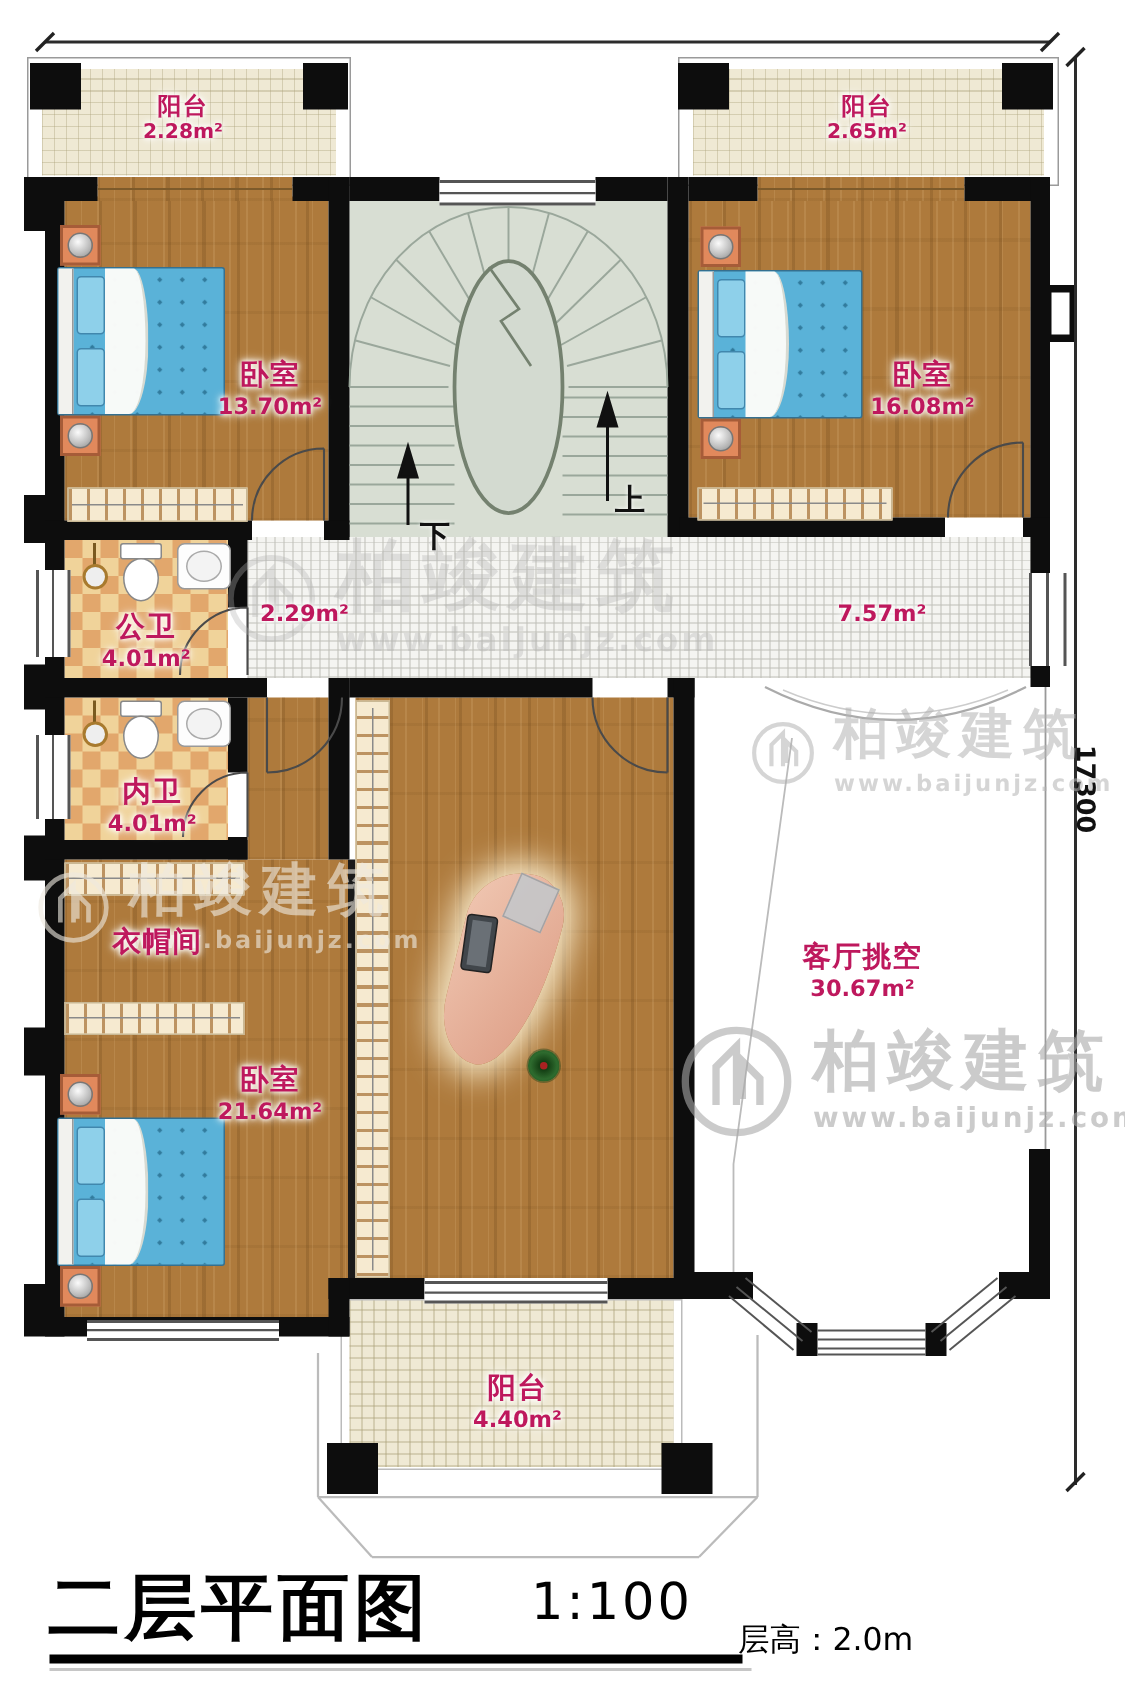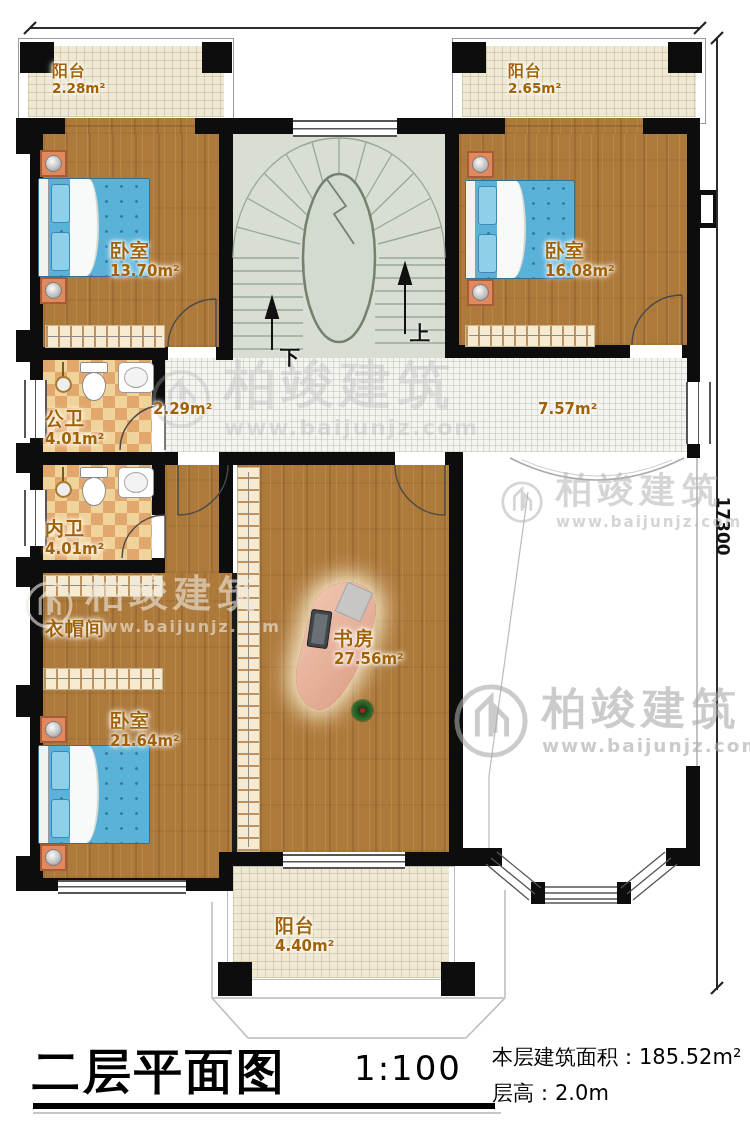--- a/index.html
+++ b/index.html
@@ -41,21 +41,21 @@
     border-right:2px solid #dcdcd2;border-radius:0 70% 90% 0/0 100% 100% 0;opacity:.97;}
   .ns{position:absolute;width:27px;height:27px;background:#e1895c;border:2px solid #a65c38;box-sizing:border-box;}
   .ns:after{content:'';position:absolute;inset:3px;border-radius:50%;border:1px solid #777;
     background:radial-gradient(circle at 40% 35%,#fbfbfb,#bcbcbc 60%,#8f8f8f);}
   .tank{position:absolute;background:#fff;border:1px solid #888;border-radius:2px;}
   .bowl{position:absolute;background:#fff;border:1px solid #888;border-radius:50%/46% 46% 54% 54%;}
   .sink{position:absolute;background:#fdfdfd;border:1px solid #999;border-radius:5px;}
   .sink:after{content:'';position:absolute;inset:4px 5px;border:1px solid #aaa;border-radius:50%;background:#f3f3f3;}
   .shower-head{position:absolute;width:13px;height:13px;border-radius:50%;background:#eee;border:2px solid #a87a2e;}
   .shower-cord{position:absolute;width:2px;background:#7a5a20;}
-  .room-label{position:absolute;font-weight:bold;color:#a16207;
+  .room-label{position:absolute;text-align:center;font-weight:bold;color:#be185d;
     text-shadow:0 0 3px #fff,0 0 5px #fff,0 0 7px #fff;}
   .room-label .nm{display:block;font-size:19px;letter-spacing:1px;line-height:1.15;}
   .room-label .ar{display:block;font-size:15px;margin-top:1px;line-height:1.1;}
   .room-label.sm .nm{font-size:16px;}
   .room-label.sm .ar{font-size:13.5px;}
   .dir-label{position:absolute;font-size:20px;font-weight:bold;color:#111;text-shadow:0 0 3px #fff;}
   .wm{position:absolute;display:flex;align-items:center;gap:12px;pointer-events:none;}
   .wm .wm-brand{display:block;font-weight:bold;letter-spacing:6px;line-height:1;font-size:1em;}
   .wm .wm-url{display:block;font-weight:bold;letter-spacing:2px;margin-top:5px;font-size:.42em;}
   .overlay{position:absolute;left:0;top:0;width:750px;height:1123px;pointer-events:none;}
@@ -383,35 +383,32 @@
   <div class="room-label" style="left:538px;top:400px;width:100px;">
     <span class="ar">7.57m²</span>
   </div>
   <div class="room-label" style="left:45px;top:618px;width:120px;">
     <span class="nm">衣帽间</span>
   </div>
   <div class="room-label" style="left:110px;top:710px;width:140px;">
     <span class="nm">卧室</span>
     <span class="ar">21.64m²</span>
   </div>
-  <div class="room-label" style="left:334px;top:628px;width:140px;">
-    <span class="nm">书房</span>
-    <span class="ar">27.56m²</span>
+  <div class="room-label" style="left:505px;top:628px;width:140px;">
+    <span class="nm">客厅挑空</span>
+    <span class="ar">30.67m²</span>
   </div>
   <div class="room-label" style="left:275px;top:915px;width:140px;">
     <span class="nm">阳台</span>
     <span class="ar">4.40m²</span>
   </div>
   <div class="dir-label" style="left:280px;top:344px;">下</div>
   <div class="dir-label" style="left:410px;top:320px;">上</div>
 
   <div class="title-big">二层平面图</div>
   <div class="title-scale">1:100</div>
   <div class="title-underline1"></div>
   <div class="title-underline2"></div>
-  <div class="info" style="top:1043px;">
-    <span>本层建筑面积：</span><span>185.52m²</span>
-  </div>
   <div class="info" style="top:1079px;">
     <span>层高：</span><span>2.0m</span>
   </div>
 
 </div>
 
 </body></html>

